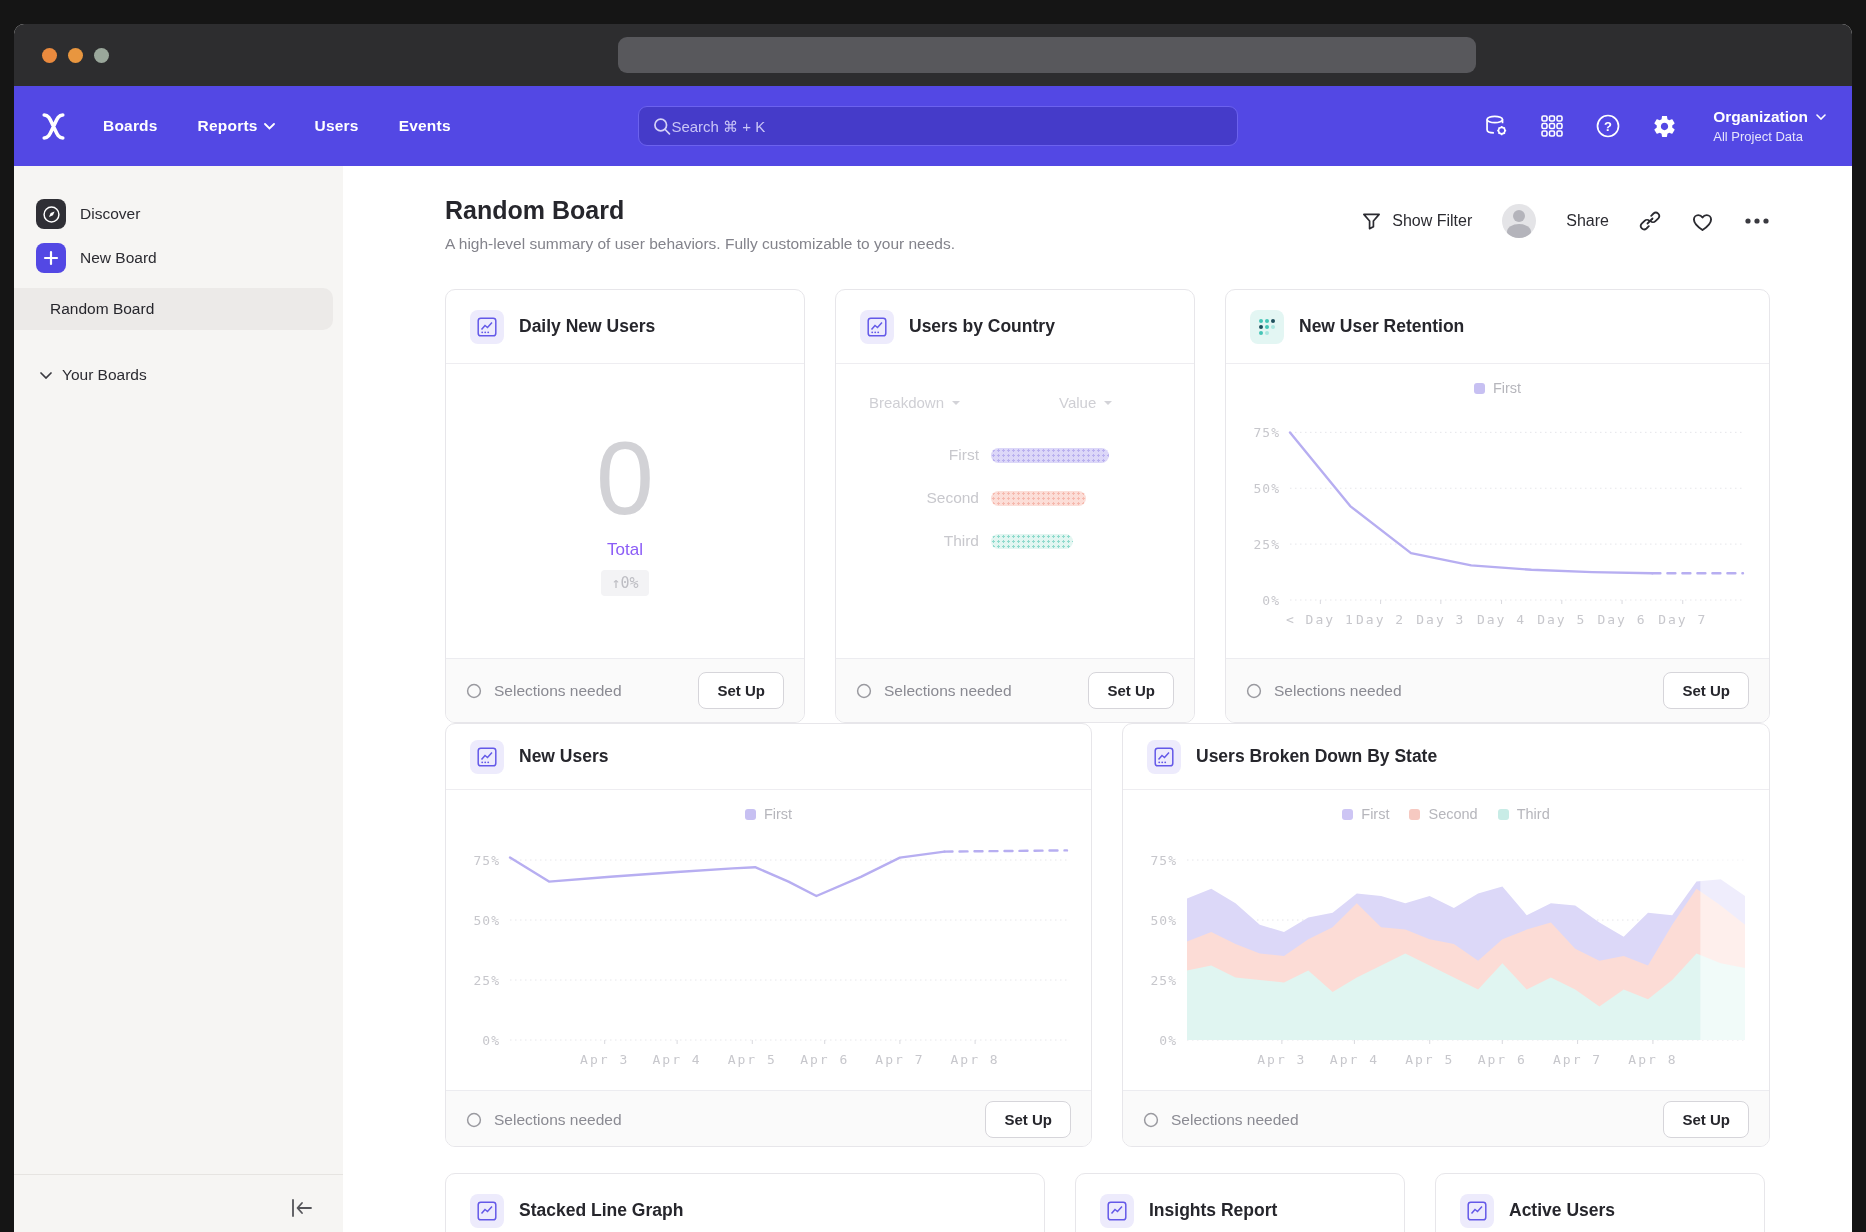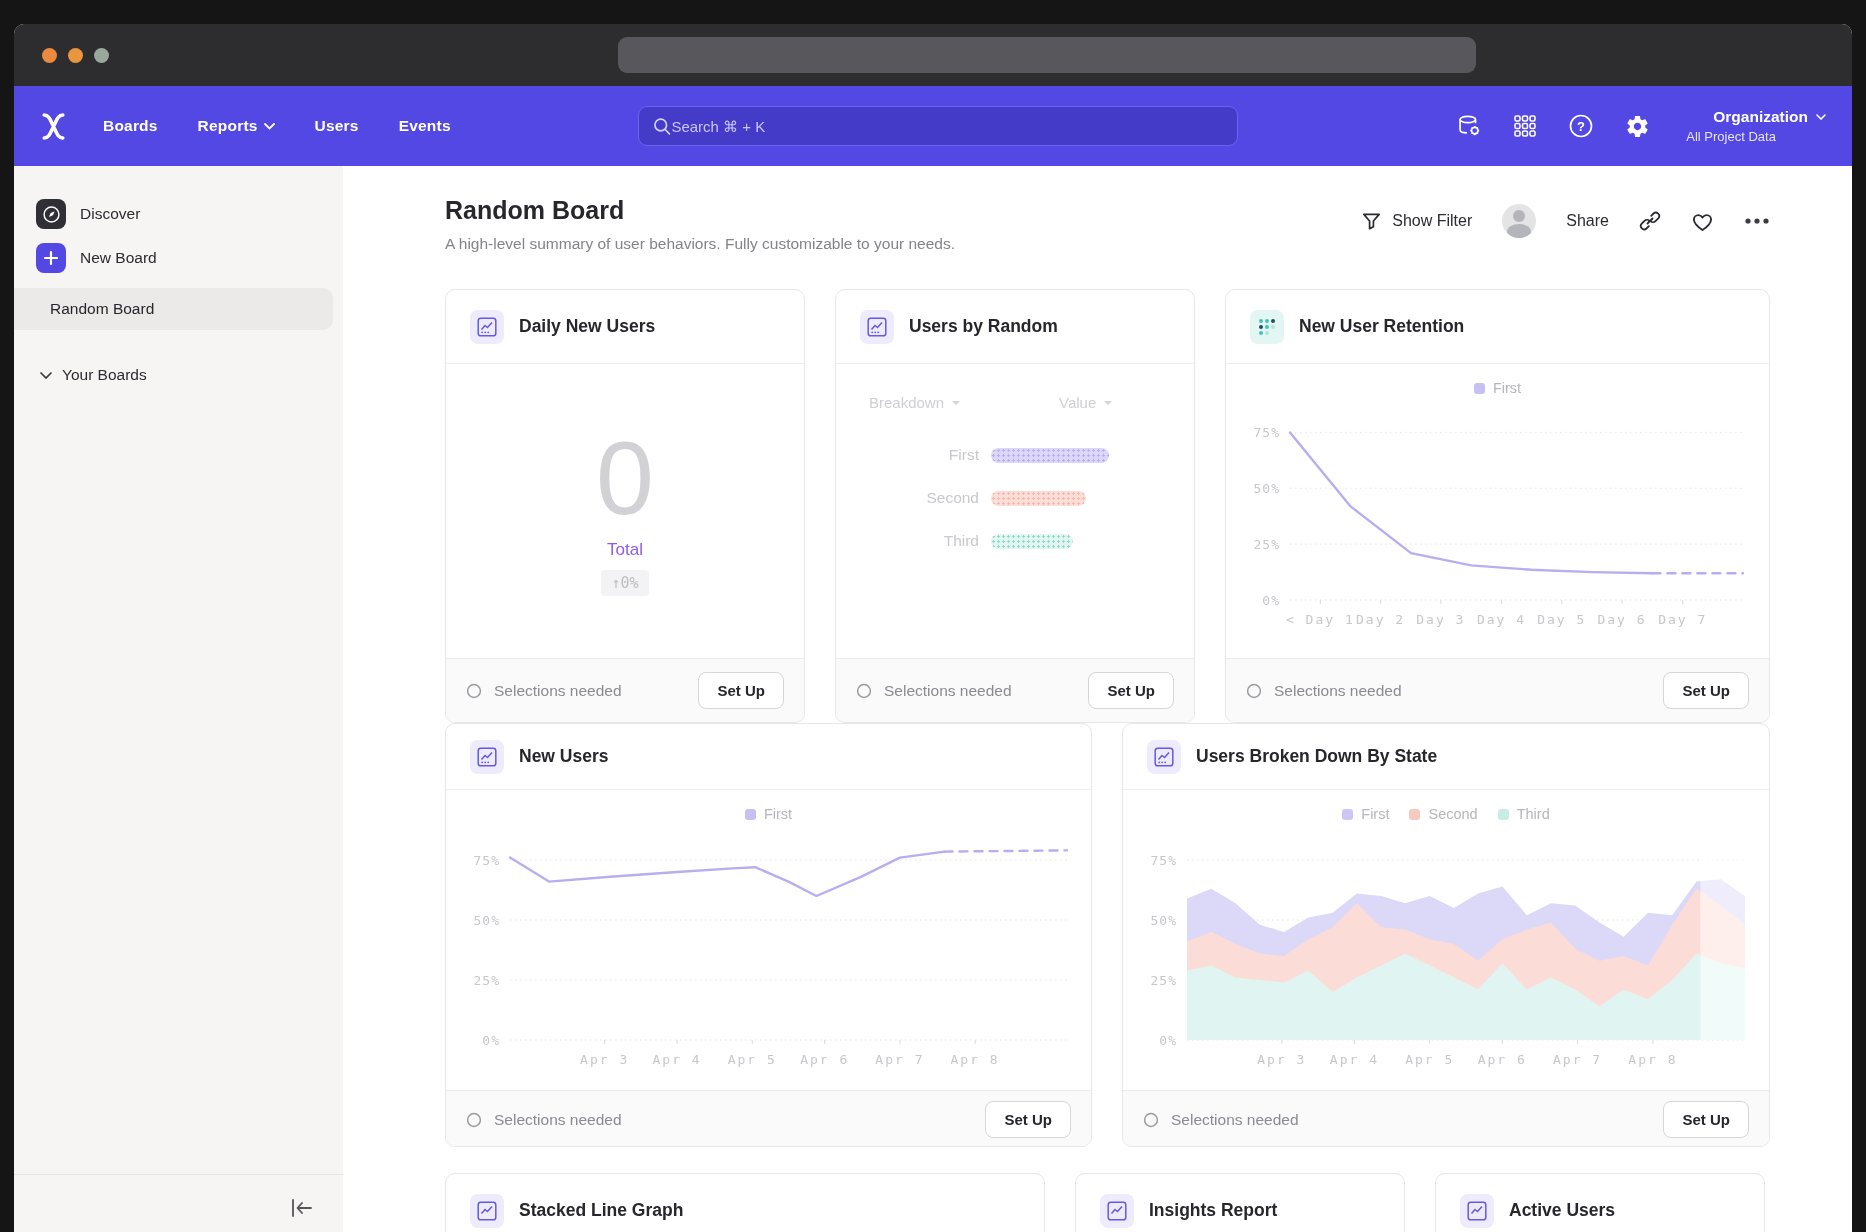--- a/index.html
+++ b/index.html
@@ -23,21 +23,21 @@
   .nav-items { display:flex; align-items:center; gap:40px; }
   .nav-item { font-size:15.5px; font-weight:600; letter-spacing:.2px; cursor:pointer; display:flex; align-items:center; gap:6px; }
   .search { position:absolute; left:624px; top:20px; width:600px; height:40px; background:#453bc9;
             border:1px solid #6c62ee; border-radius:9px; display:flex; align-items:center; padding:0 14px; }
   .search input { background:transparent; border:none; outline:none; color:#e6e4fb; font-size:15px;
                   font-family:"Liberation Sans",sans-serif; width:100%; }
   .search input::placeholder { color:#c9c5f6; }
   .nav-right { position:absolute; right:26px; top:0; height:80px; display:flex; align-items:center; gap:30px; }
   .nav-icon { width:26px; height:26px; display:flex; align-items:center; justify-content:center; cursor:pointer; }
   .org { text-align:left; margin-left:6px; cursor:pointer; }
-  .org-name { font-size:15.5px; font-weight:700; display:flex; align-items:center; gap:8px;margin-left:27px; }
+  .org-name { font-size:15.5px; font-weight:700; display:flex; align-items:center; gap:8px; }
   .org-scope { font-size:13px; color:rgba(255,255,255,.85); margin-top:3px; }
 
   
   .app { display:flex; height:1074px; }
   .dotted { background-image:radial-gradient(rgba(60,55,40,.07) 1px, transparent 1.2px); background-size:5px 5px; }
   .sidebar { width:329px; background:#f6f5f3; position:relative; flex:none; padding-top:26px; }
   .sb-item { height:44px; display:flex; align-items:center; gap:14px; padding-left:22px; font-size:15.5px;
              color:#2b2b31; cursor:pointer; }
   .sb-ico { width:30px; height:30px; border-radius:8px; display:flex; align-items:center; justify-content:center; flex:none; }
   .sb-ico.dark { background:#2f2f35; } .sb-ico.purple { background:#5348e4; }
@@ -307,21 +307,21 @@
             <div class="card-head">
               <span class="chart-ico">
                 <svg width="20" height="20" viewBox="0 0 20 20" fill="none" stroke="#6459e8" stroke-width="1.5">
                   <rect x="1.2" y="1.2" width="17.6" height="17.6" rx="2.6"></rect>
                   <path d="M4.5 12.5l3.5-4 2.5 2 4.5-5"></path>
                   <circle cx="5.2" cy="15.3" r="0.9" fill="#6459e8" stroke="none"></circle>
                     <circle cx="8.2" cy="15.3" r="0.9" fill="#6459e8" stroke="none"></circle>
                     <circle cx="11.2" cy="15.3" r="0.9" fill="#6459e8" stroke="none"></circle>
                 </svg>
               </span>
-              <span class="card-title">Users by Random</span>
+              <span class="card-title">Users by Country</span>
             </div>
             <div class="card-body">
               <div class="ubc-heads">
                 <div class="ubc-dd">
                   <span>Breakdown</span>
                   <svg width="10" height="6" viewBox="0 0 10 6">
                       <path d="M1 1l4 4 4-4" fill="#d3d3d8"></path>
                     </svg>
                 </div>
                 <div class="ubc-dd">

